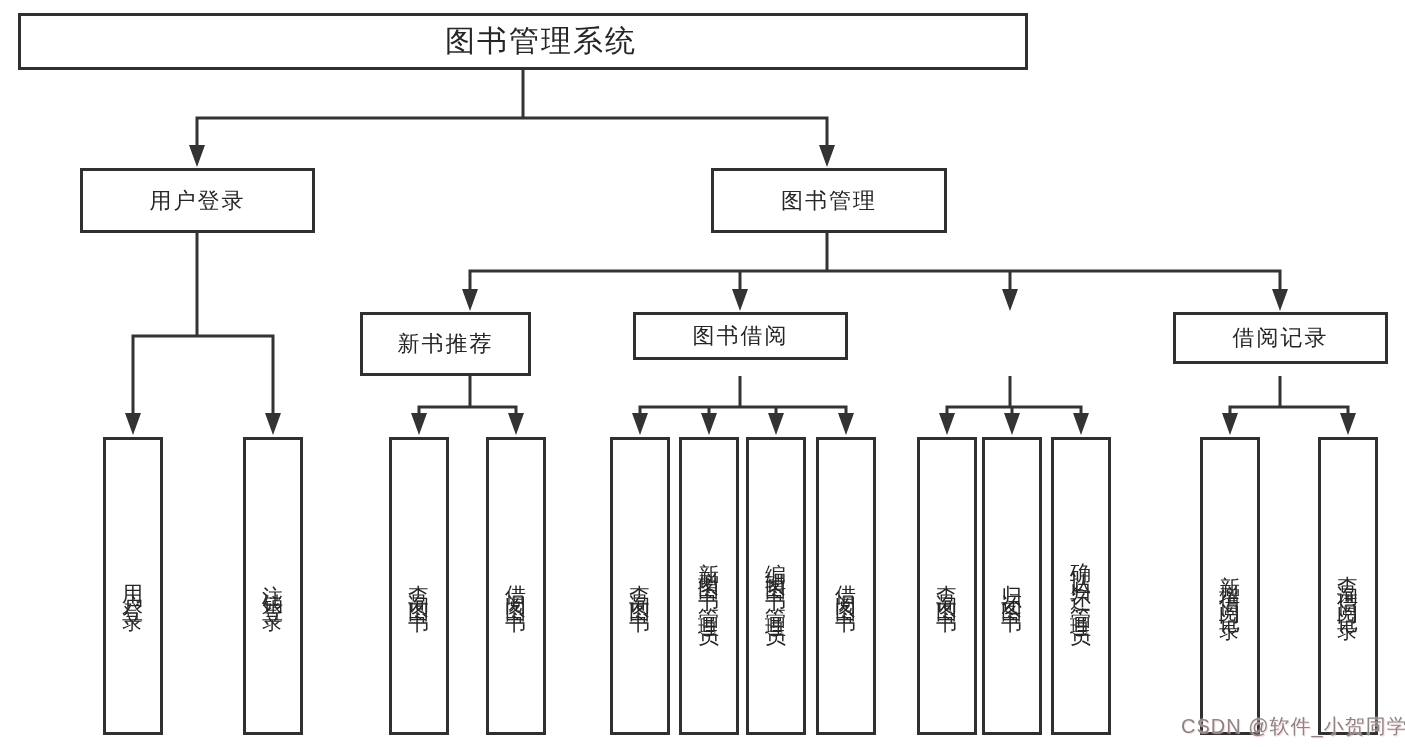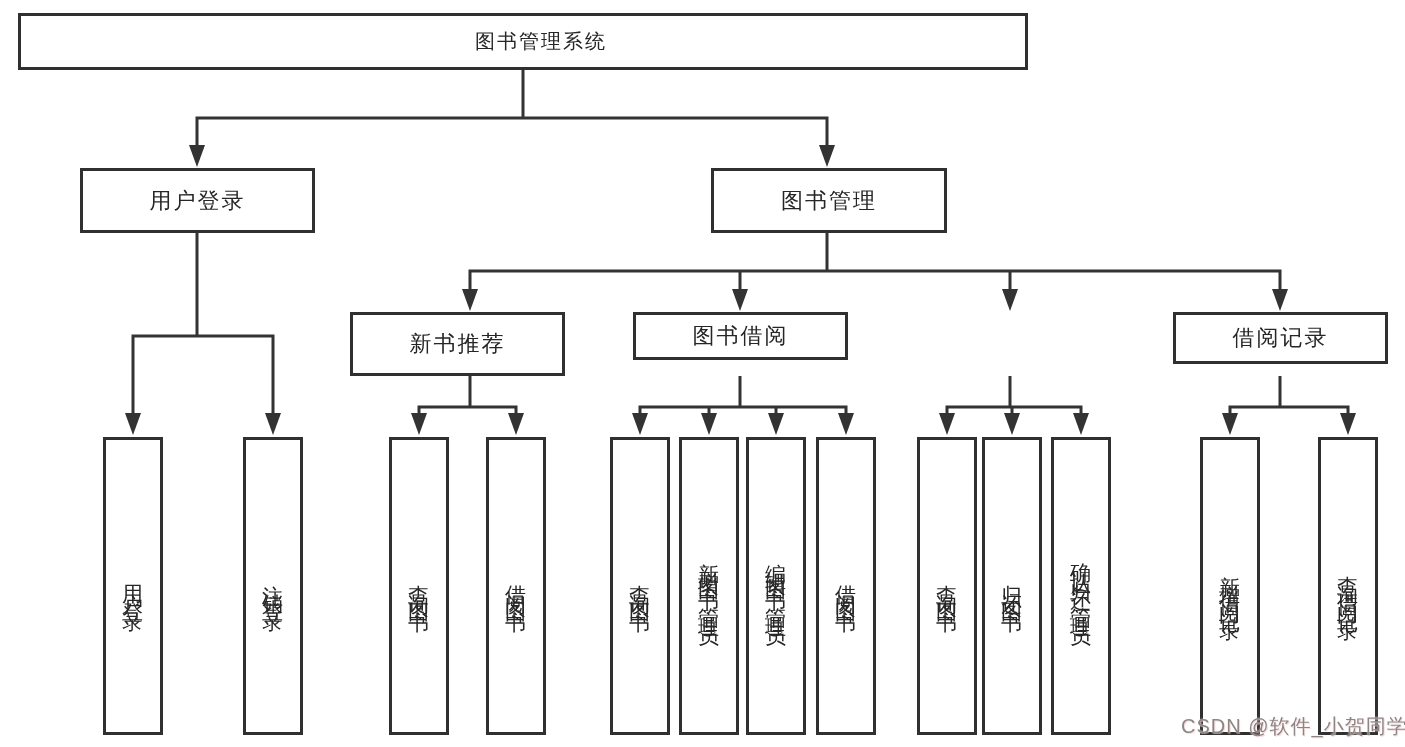--- a/index.html
+++ b/index.html
@@ -23,21 +23,21 @@
   .connectors polygon{fill:var(--line);stroke:none;}
   .box{
     position:absolute;
     box-sizing:border-box;
     background:var(--box-fill);
     border:3px solid var(--box-border);
     display:flex;align-items:center;justify-content:center;
     color:var(--text);
   }
   .hlabel{font-size:22px;letter-spacing:2px;white-space:nowrap;}
-  .root-label{font-size:20px;letter-spacing:2px;margin-left:36px;}
+  .root-label{font-size:30px;letter-spacing:2px;margin-left:36px;}
   .vbox span{
     writing-mode:vertical-rl;
     text-orientation:mixed;
     font-size:21px;
     letter-spacing:9px;
     line-height:1;
     white-space:nowrap;
   }
   .watermark{
     position:absolute;
@@ -106,21 +106,21 @@
     <span class="root-label">图书管理系统</span>
   </div>
 
   <div class="box" style="left:80px;top:168px;width:235px;height:65px">
     <span class="hlabel">用户登录</span>
   </div>
   <div class="box" style="left:711px;top:168px;width:236px;height:65px">
     <span class="hlabel">图书管理</span>
   </div>
 
-  <div class="box" style="left:350px;top:312px;width:215px;height:64px">
+  <div class="box" style="left:360px;top:312px;width:171px;height:64px">
     <span class="hlabel">新书推荐</span>
   </div>
   <div class="box" style="left:633px;top:312px;width:215px;height:48px">
     <span class="hlabel">图书借阅</span>
   </div>
   <div class="box" style="left:1173px;top:312px;width:215px;height:52px">
     <span class="hlabel">借阅记录</span>
   </div>
 
   <div class="box vbox" style="left:103px;top:437px;width:60px;height:298px">

